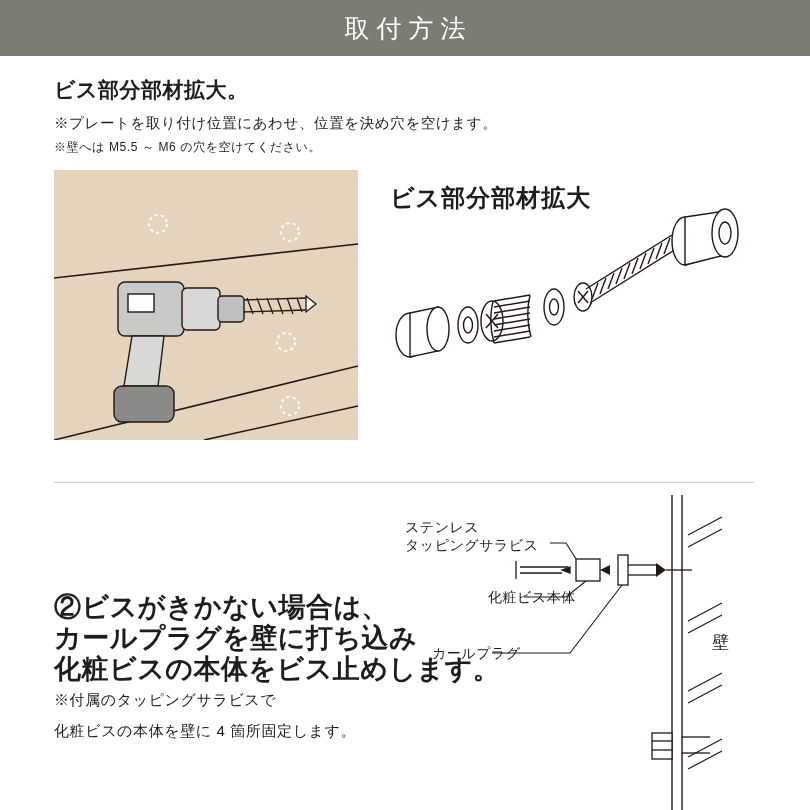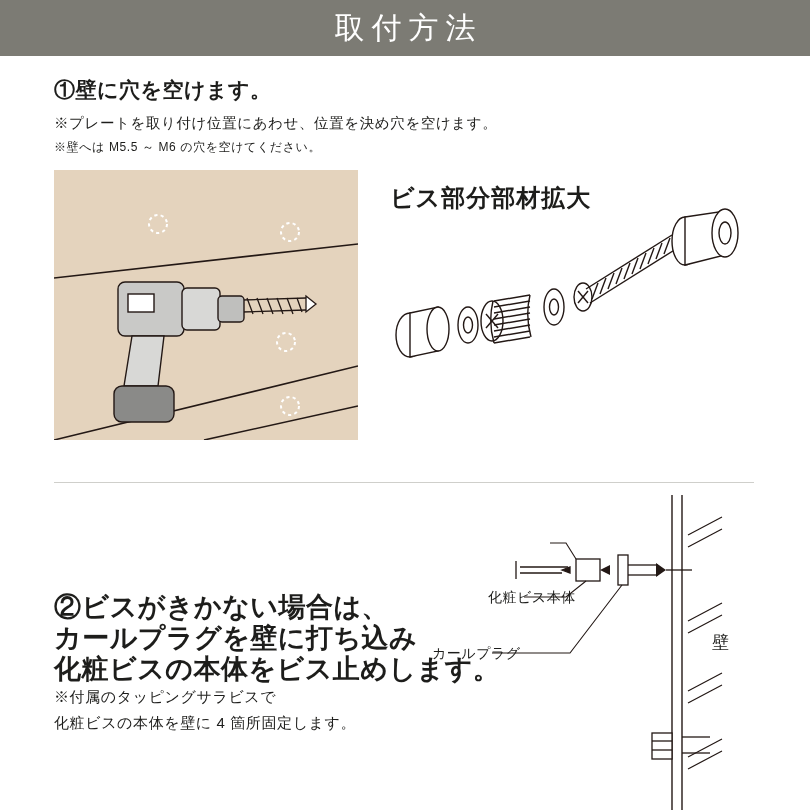--- a/index.html
+++ b/index.html
@@ -28,21 +28,21 @@
     top: 0;
     width: 810px;
     height: 56px;
     background: #7c7b74;
     display: flex;
     align-items: center;
     justify-content: center;
   }
   .header-title {
     color: #ffffff;
-    font-size: 30px;
+    font-size: 25px;
     letter-spacing: 7px;
     font-weight: 400;
     text-indent: 7px;
   }
 
   
   .sec1-heading {
     position: absolute;
     left: 54px;
     top: 76px;
@@ -116,21 +116,21 @@
     font-weight: 700;
     line-height: 31px;
     letter-spacing: 0.5px;
     color: #1d1d1b;
   }
   .sec2-note {
     position: absolute;
     left: 54px;
     top: 684px;
     font-size: 15px;
-    line-height: 26px;
+    line-height: 31px;
     letter-spacing: 0.6px;
     color: #1d1d1b;
   }
 
   .wall-diagram {
     position: absolute;
     left: 390px;
     top: 495px;
     width: 390px;
     height: 315px;
@@ -150,21 +150,21 @@
 </style>
 </head>
 <body>
 
 <div class="page">
 
   <div class="header-bar">
     <div class="header-title">取付方法</div>
   </div>
 
-  <div class="sec1-heading">①壁に穴を空けます。</div>
+  <div class="sec1-heading">ビス部分部材拡大。</div>
   <div class="sec1-note1">※プレートを取り付け位置にあわせ、位置を決め穴を空けます。</div>
   <div class="sec1-note2">※壁へは M5.5 ～ M6 の穴を空けてください。</div>
 
   <div class="drill-box">
     <svg width="304" height="270" viewBox="0 0 304 270" xmlns="http://www.w3.org/2000/svg">
 
       <line x1="0" y1="108" x2="304" y2="74" stroke="#231815" stroke-width="1.6"></line>
       <line x1="0" y1="270" x2="304" y2="196" stroke="#231815" stroke-width="1.6"></line>
       <line x1="150" y1="270" x2="304" y2="236" stroke="#231815" stroke-width="1.6"></line>
 
@@ -284,17 +284,19 @@
 
         <g stroke-width="1.1">
           <path d="M160 48 L176 48 L186 64"></path>
           <path d="M134 102 L176 102 L196 86"></path>
           <path d="M102 158 L180 158 L232 90"></path>
         </g>
       </g>
     </svg>
   </div>
 
+  <div class="wall-label lbl-stainless">ステンレス
+タッピングサラビス</div>
   <div class="wall-label lbl-keshou">化粧ビス本体</div>
   <div class="wall-label lbl-curl">カールプラグ</div>
   <div class="wall-label lbl-kabe">壁</div>
 
 </div>
 
 </body></html>

